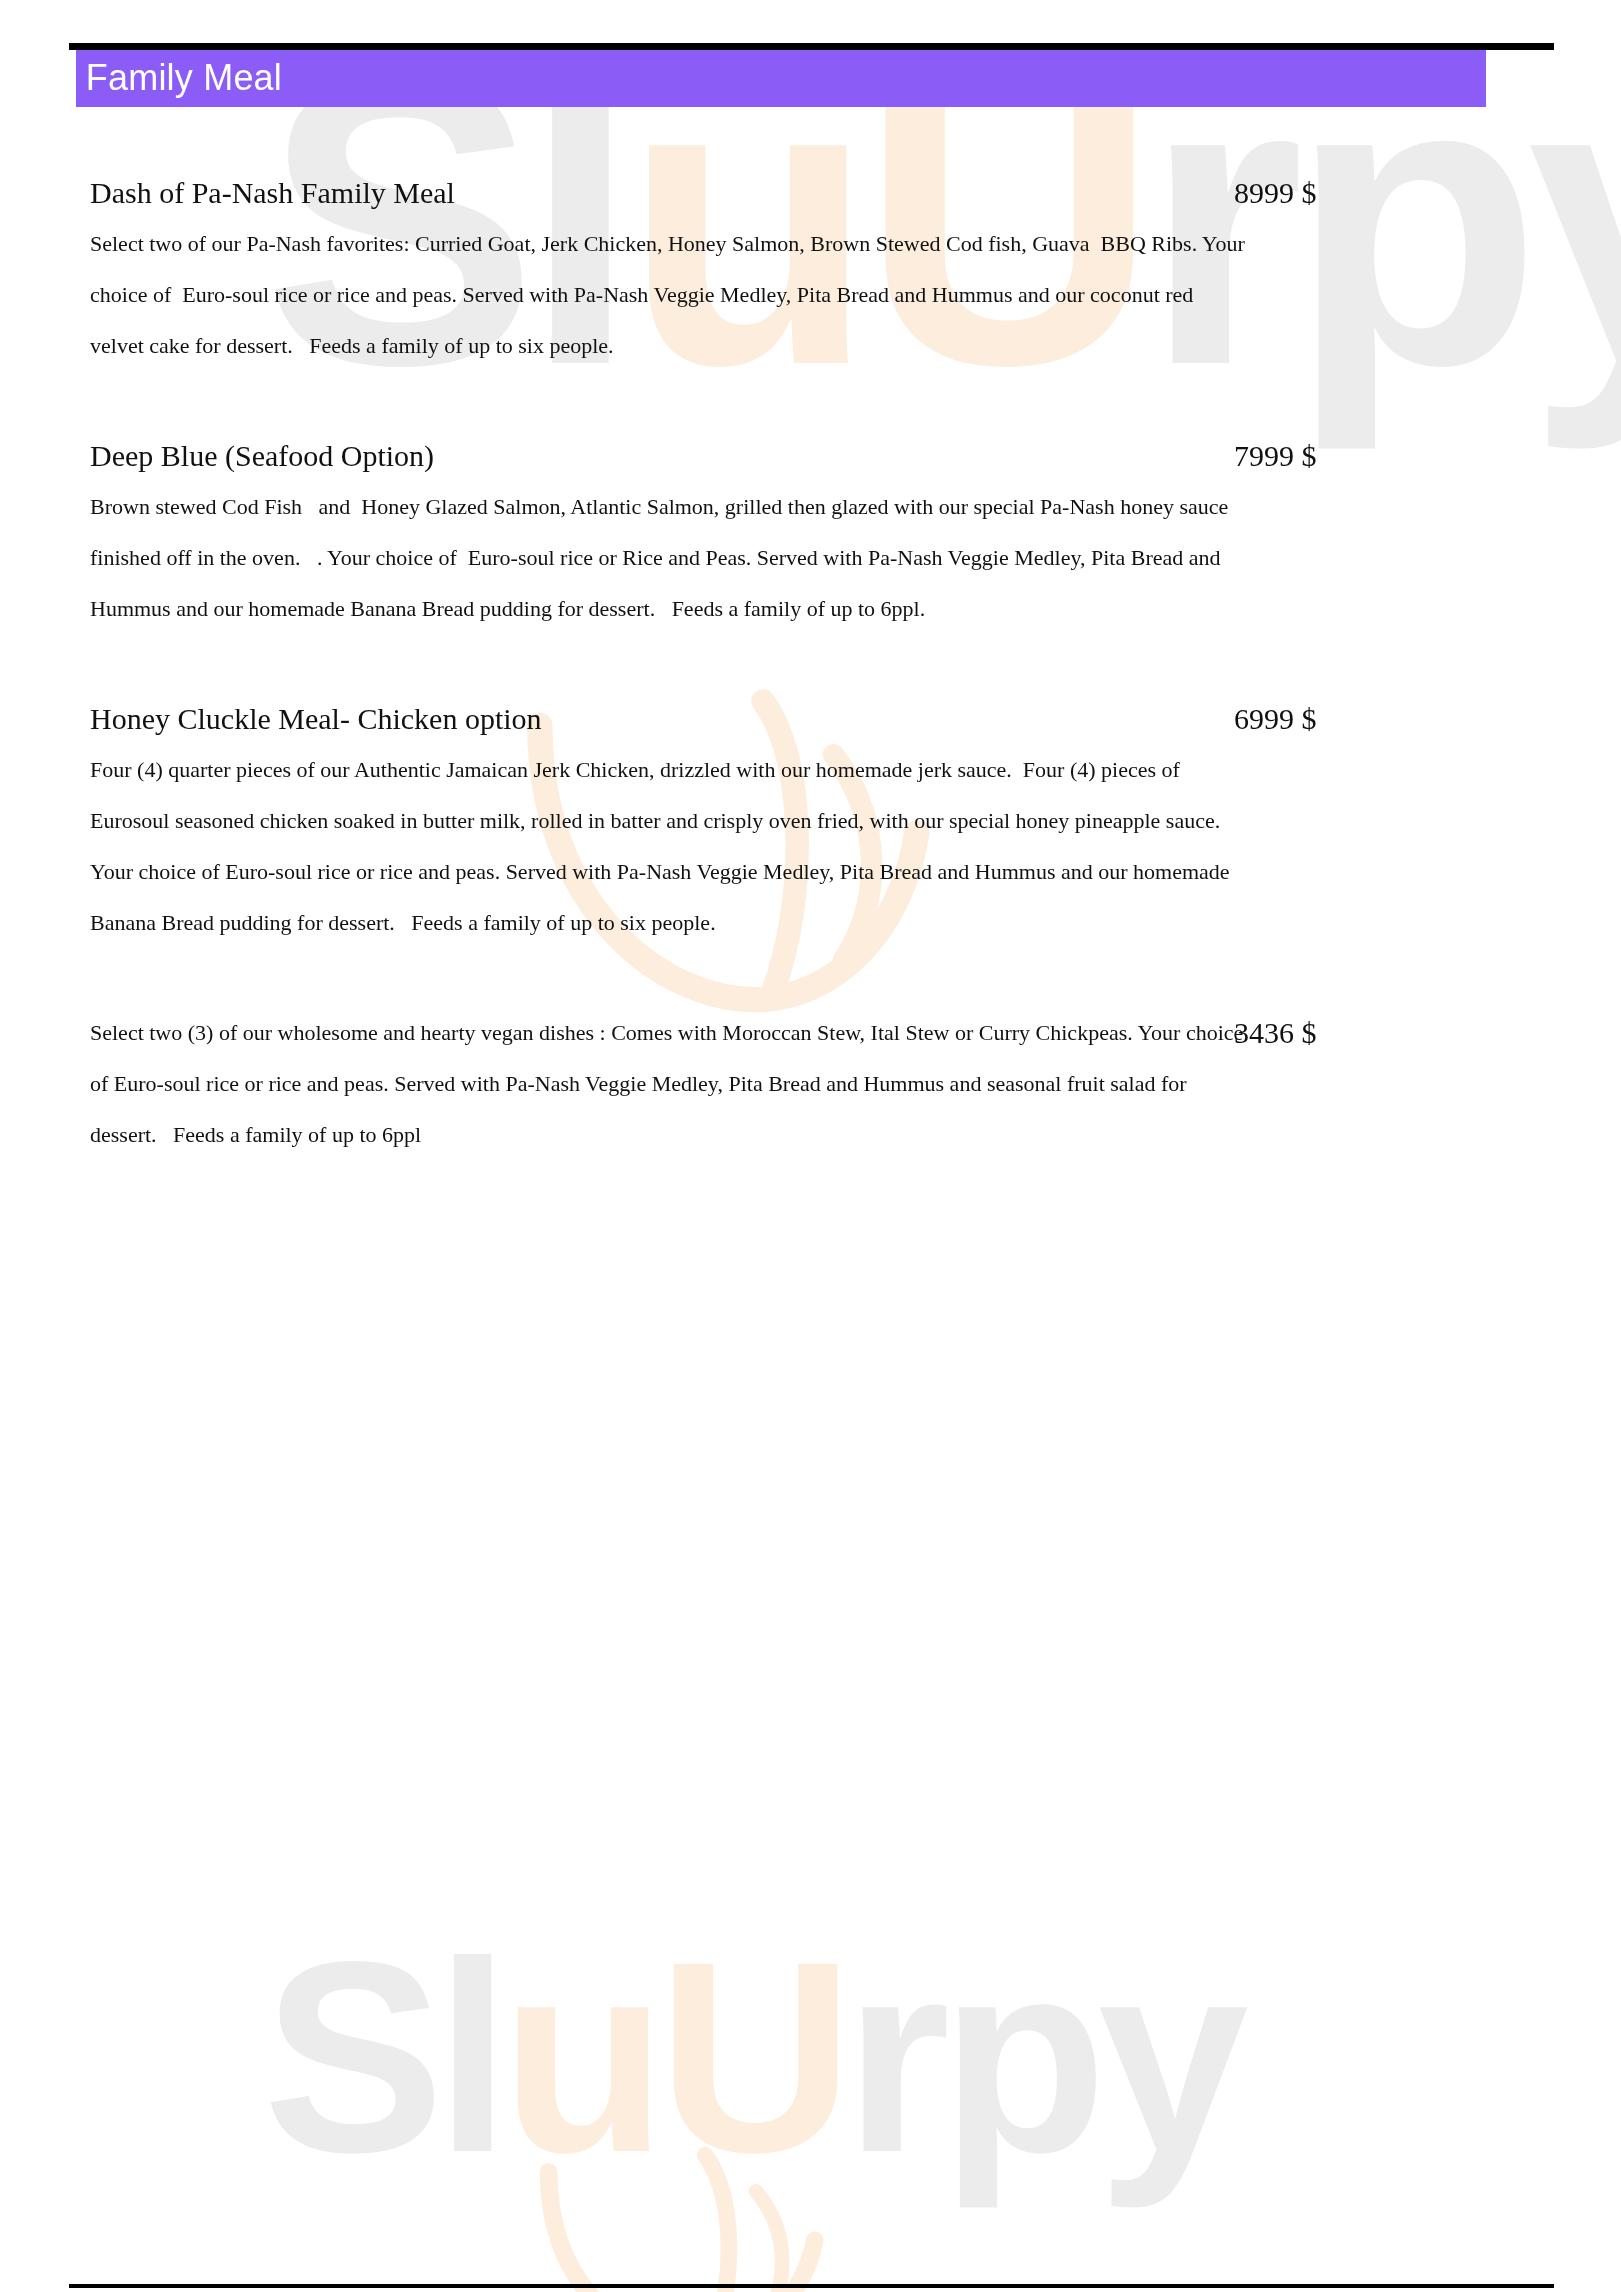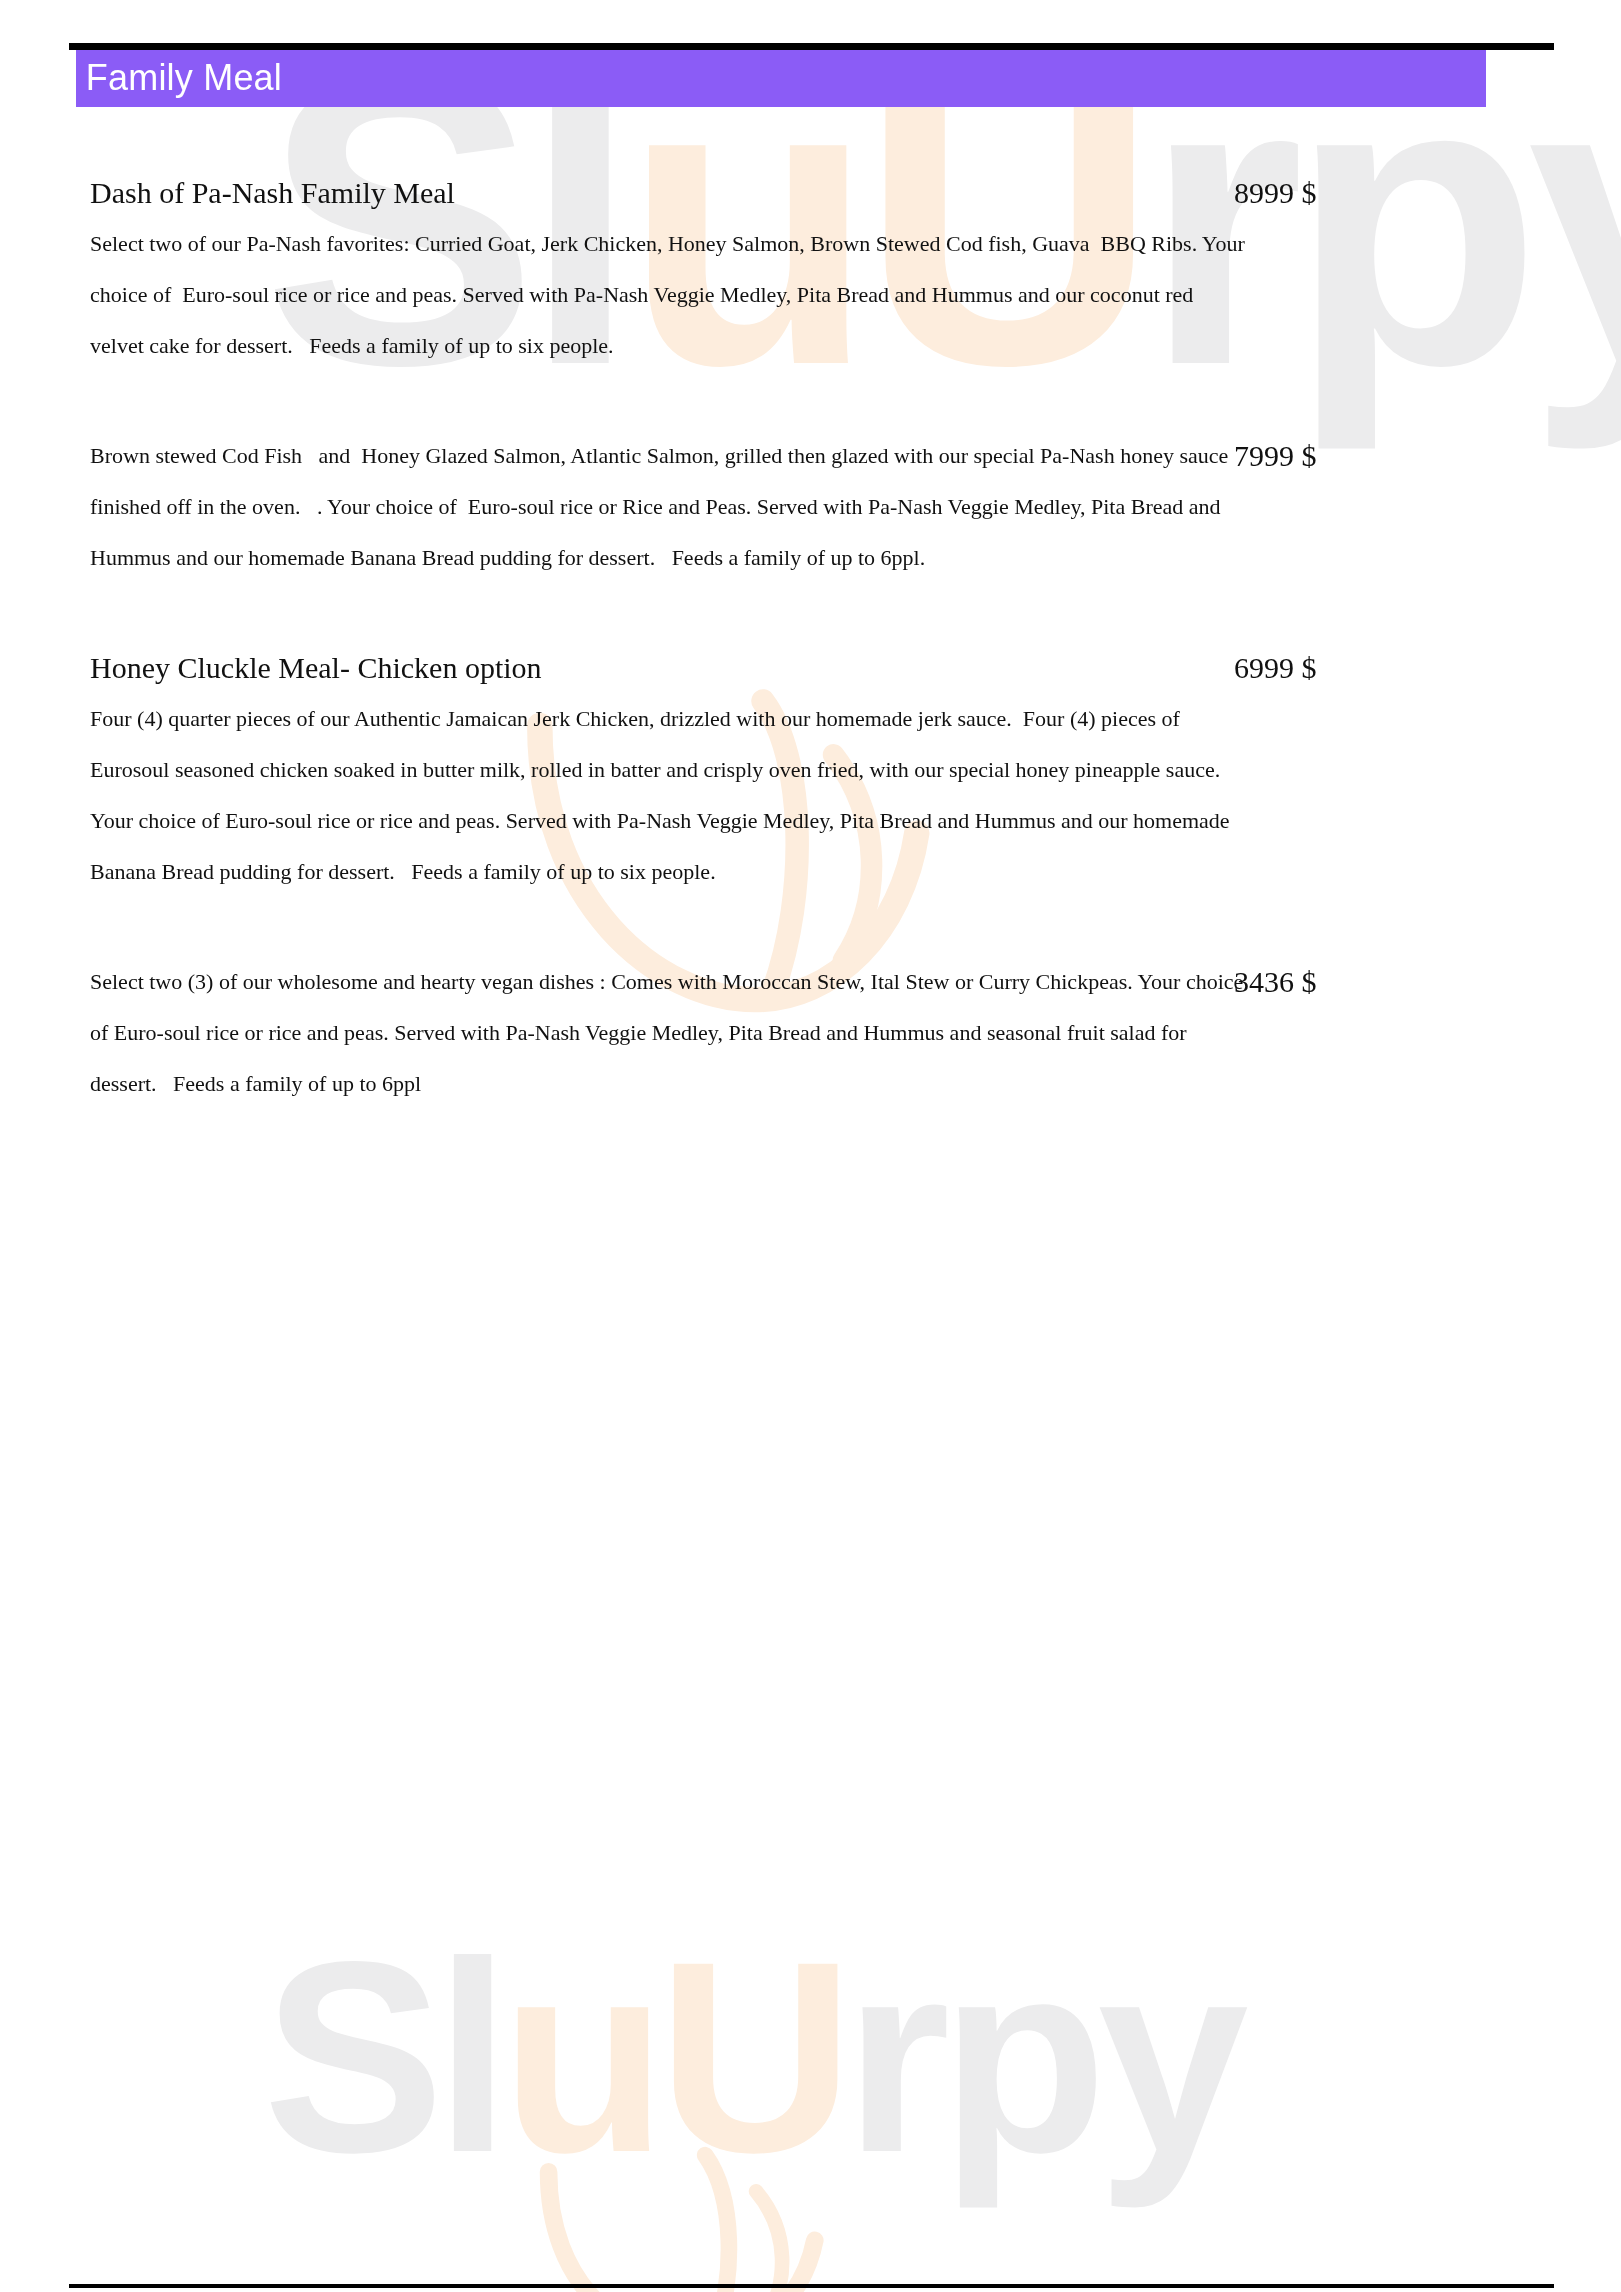--- a/index.html
+++ b/index.html
@@ -174,20 +174,21 @@
     <div class="menu-item">
       <div class="item-body">
         <div class="item-name">Dash of Pa-Nash Family Meal</div>
         <div class="item-desc">Select two of our Pa-Nash favorites: Curried Goat, Jerk Chicken, Honey Salmon, Brown Stewed Cod fish, Guava  BBQ Ribs. Your choice of  Euro-soul rice or rice and peas. Served with Pa-Nash Veggie Medley, Pita Bread and Hummus and our coconut red velvet cake for dessert.   Feeds a family of up to six people.</div>
       </div>
       <div class="item-price">8999 $</div>
     </div>
 
     <div class="menu-item">
       <div class="item-body">
+        <div class="item-name">Deep Blue (Seafood Option)</div>
         <div class="item-desc">Brown stewed Cod Fish   and  Honey Glazed Salmon, Atlantic Salmon, grilled then glazed with our special Pa-Nash honey sauce finished off in the oven.   . Your choice of  Euro-soul rice or Rice and Peas. Served with Pa-Nash Veggie Medley, Pita Bread and Hummus and our homemade Banana Bread pudding for dessert.   Feeds a family of up to 6ppl.</div>
       </div>
       <div class="item-price">7999 $</div>
     </div>
 
     <div class="menu-item">
       <div class="item-body">
         <div class="item-name">Honey Cluckle Meal- Chicken option</div>
         <div class="item-desc">Four (4) quarter pieces of our Authentic Jamaican Jerk Chicken, drizzled with our homemade jerk sauce.  Four (4) pieces of Eurosoul seasoned chicken soaked in butter milk, rolled in batter and crisply oven fried, with our special honey pineapple sauce. Your choice of Euro-soul rice or rice and peas. Served with Pa-Nash Veggie Medley, Pita Bread and Hummus and our homemade Banana Bread pudding for dessert.   Feeds a family of up to six people.</div>
       </div>

